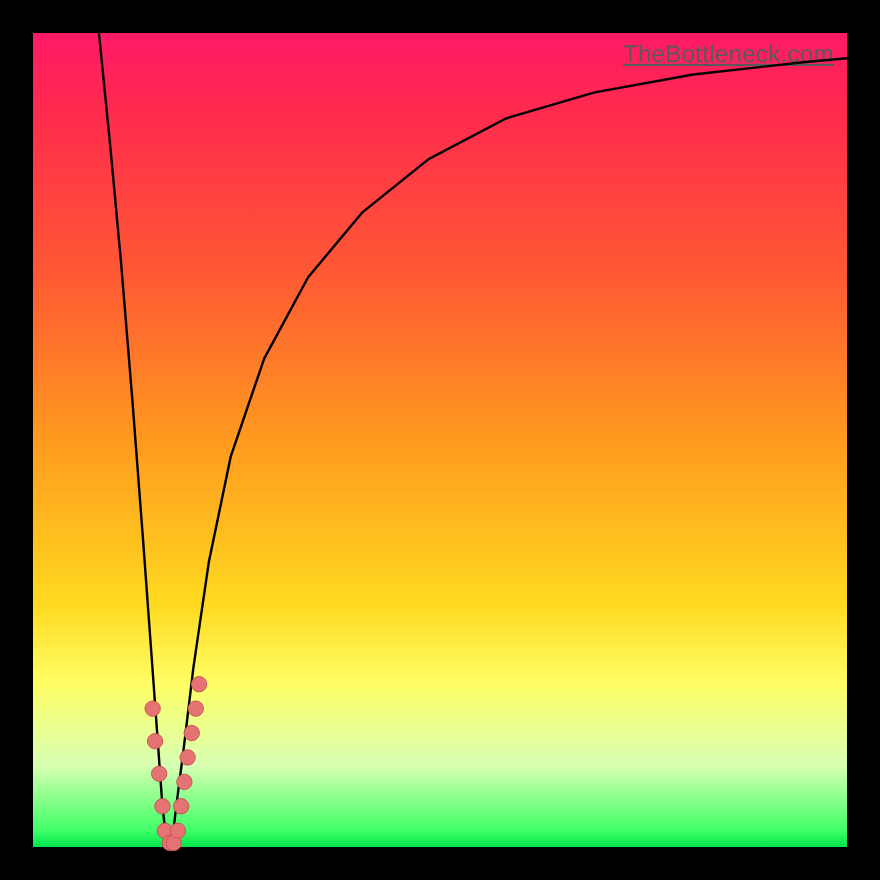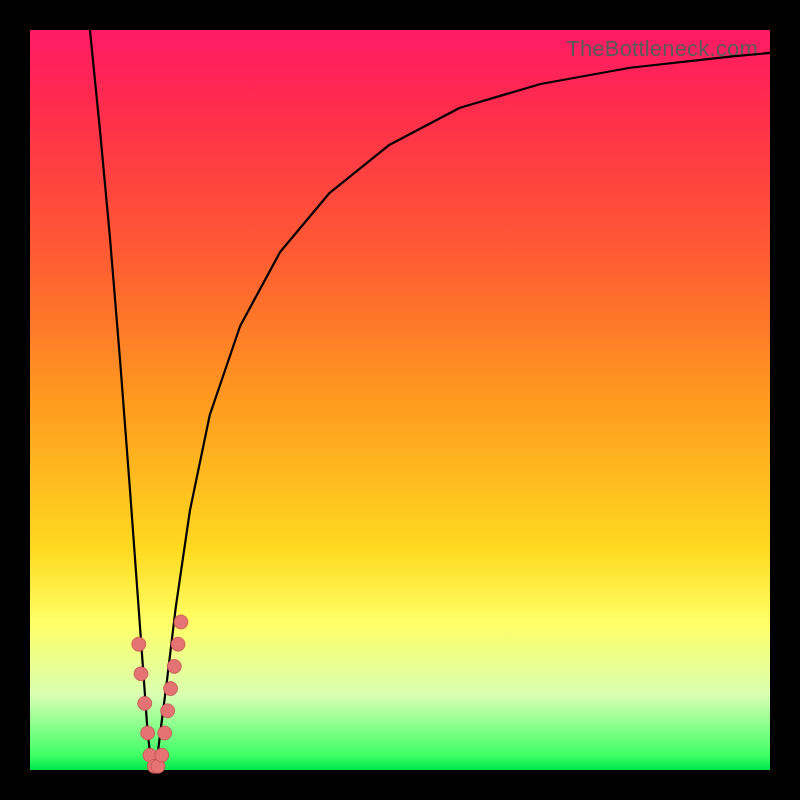--- a/index.html
+++ b/index.html
@@ -41,20 +41,21 @@
   }
   .watermark {
     position: absolute;
     top: 6px;
     right: 12px;
     color: #5a5a5a;
     font-size: 22px;
     font-weight: 400;
     letter-spacing: 0.2px;
     user-select: none;
+    text-decoration: underline;
   }
   svg.overlay {
     position: absolute;
     top: 0;
     left: 0;
     width: 740px;
     height: 740px;
     overflow: visible;
   }
   .curve {

